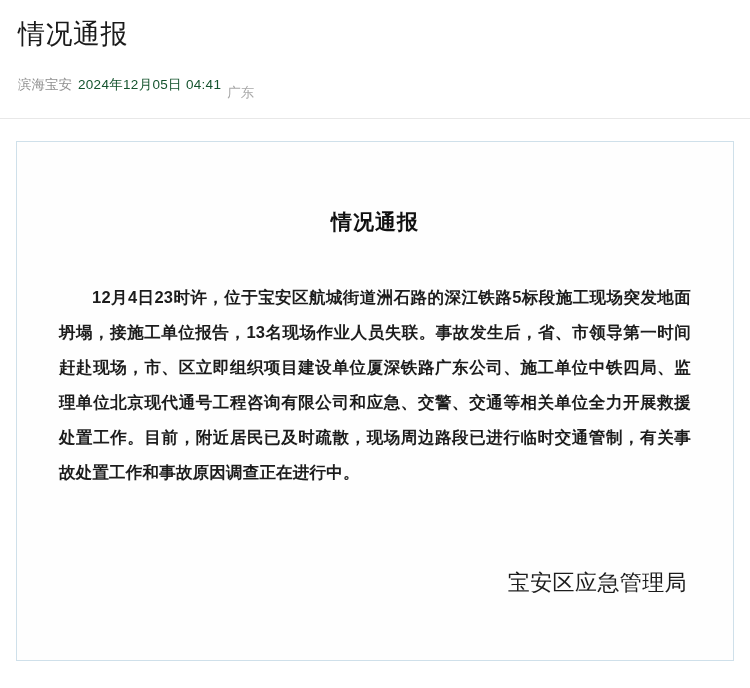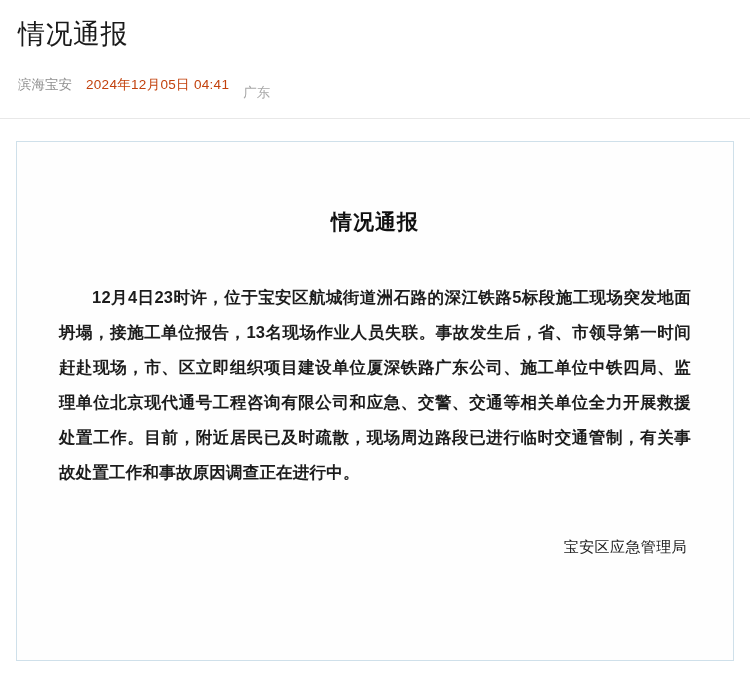--- a/index.html
+++ b/index.html
@@ -28,27 +28,27 @@
     font-size: 27px;
     line-height: 40px;
     font-weight: 400;
     color: #1a1a1a;
     margin: 0 0 14px 0;
     letter-spacing: 0.5px;
   }
   .meta-row {
     display: flex;
     align-items: center;
-    gap: 14px;
+    gap: 6px;
     font-size: 13.5px;
     color: #9a9a9a;
     padding-bottom: 16px;
   }
   .meta-source { color: #8f8f8f; }
-  .meta-date { color: #c2410c; letter-spacing: 0.3px; }
+  .meta-date { color: #14532d; letter-spacing: 0.3px; }
   .meta-region { color: #a8a8a8; margin-top: 16px; }
   .divider {
     height: 1px;
     background: #e8e8e8;
     width: 100%;
   }
   .body-wrap {
     padding: 22px 16px 0 16px;
   }
   .notice-card {
@@ -70,23 +70,23 @@
     line-height: 35px;
     color: #1c1c1c;
     text-align: justify;
     text-justify: inter-ideograph;
     text-indent: 2em;
     margin: 0;
     letter-spacing: 0.2px;
     font-weight: bold;
   }
   .signature {
-    margin-top: 40px;
+    margin-top: 76px;
     text-align: right;
-    font-size: 15px;
+    font-size: 22px;
     line-height: 34px;
     color: #1c1c1c;
     letter-spacing: 0.4px;
   }
   .sig-line { display: block; padding-right: 4px; }
 </style>
 </head>
 <body>
 
 <div class="page">

